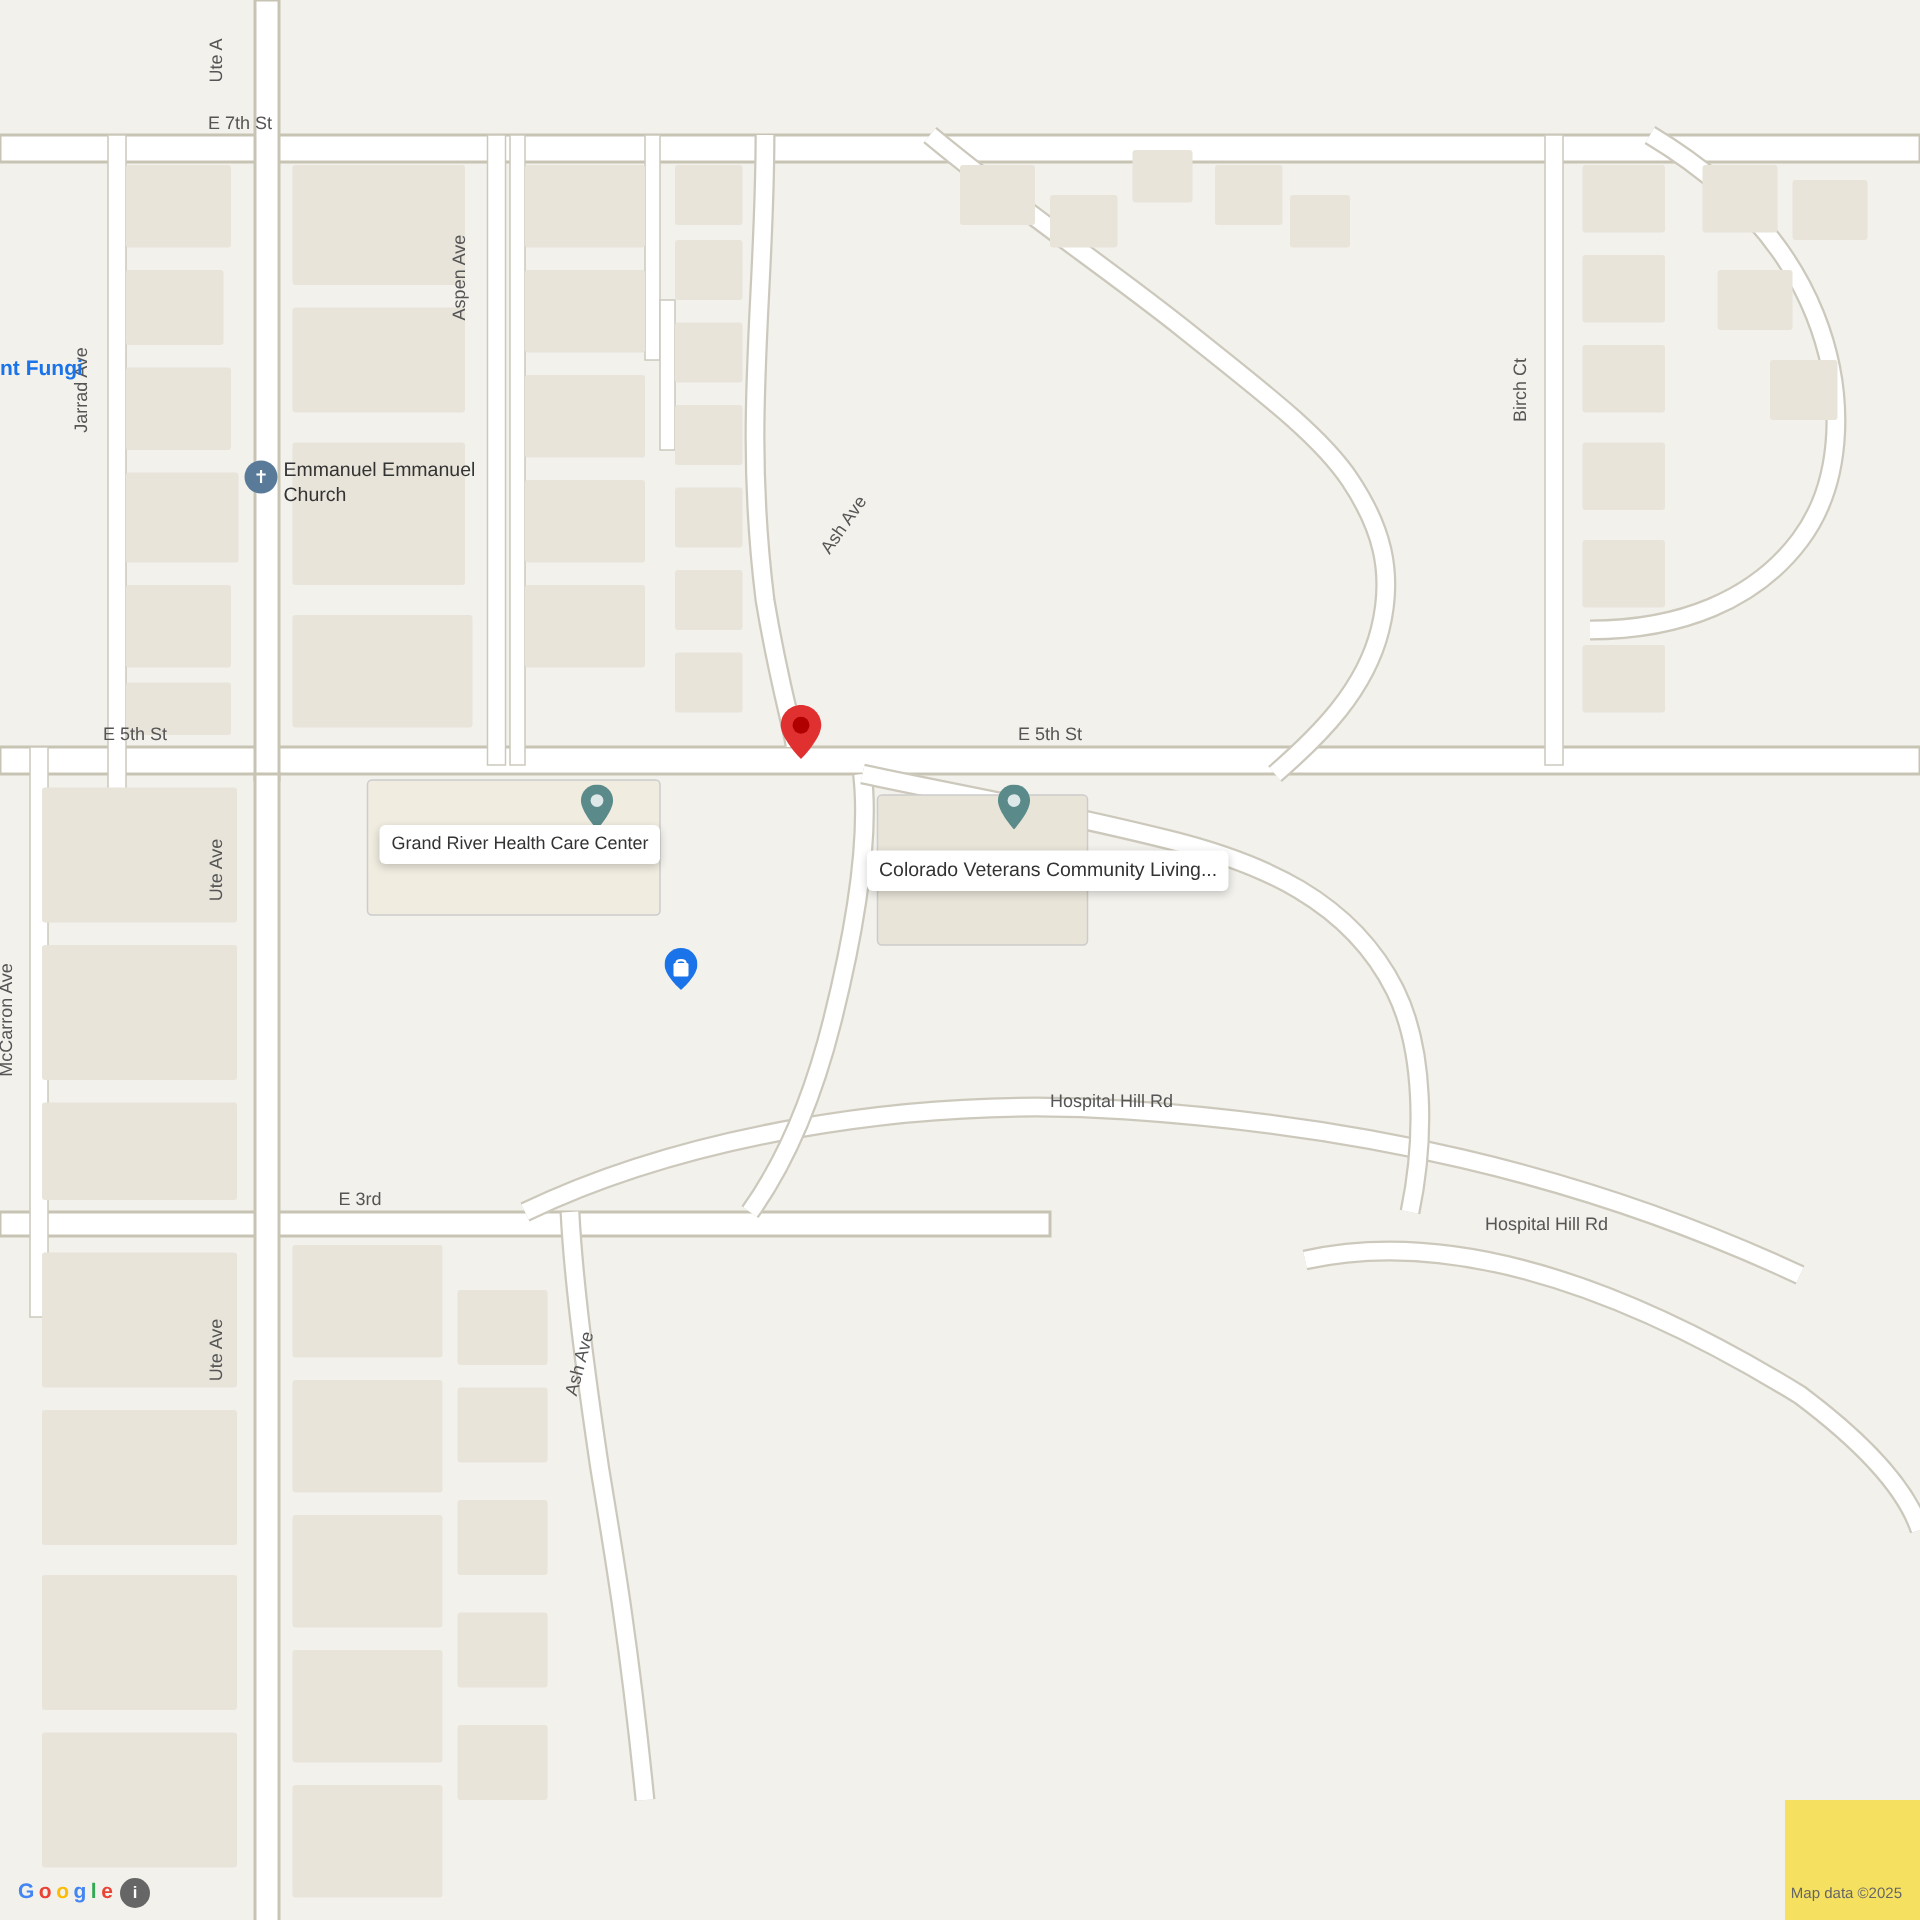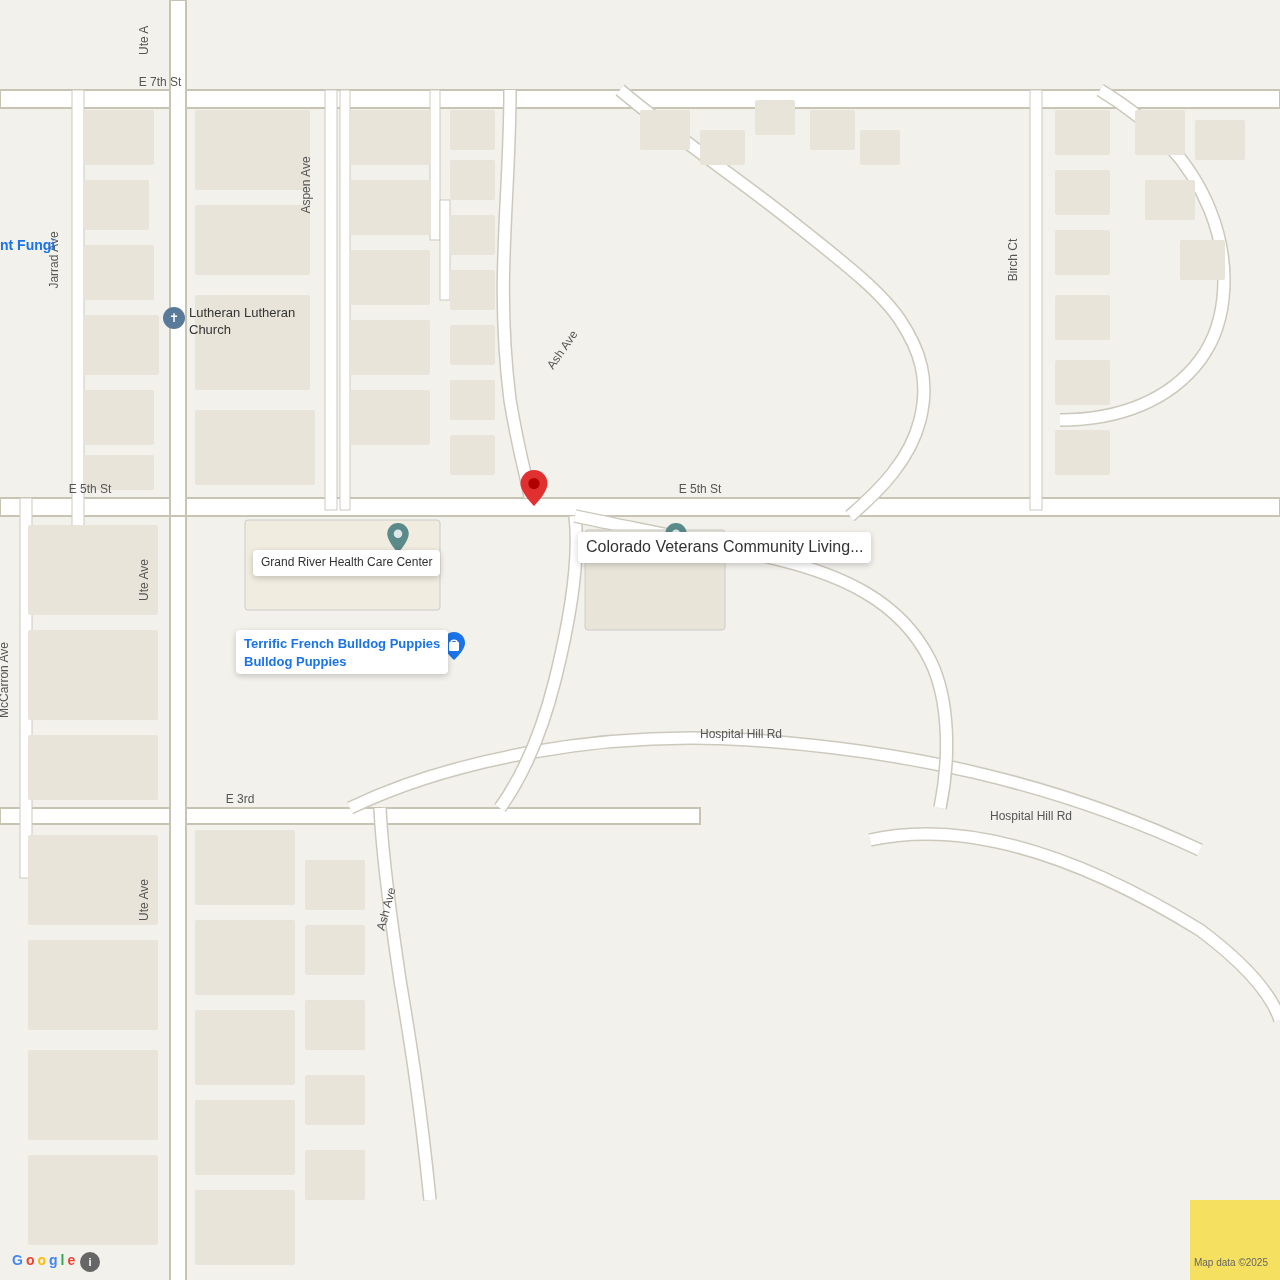--- a/index.html
+++ b/index.html
@@ -306,21 +306,21 @@
 
     <text class="rd-lbl" x="700" y="738">Hospital Hill Rd</text>
     <text class="rd-lbl" x="990" y="820">Hospital Hill Rd</text>
 
     <text style="font-family:Arial,sans-serif; font-size:14px; fill:#1a73e8; font-weight:600;" x="0" y="250">nt Fungi</text>
   </svg>
 
   <div class="church-marker" style="position:absolute; left:163px; top:305px;">
     <div class="church-icon"></div>
     <div class="church-label">
-      <span>Lutheran Lutheran Church</span>
+      <span>Emmanuel Emmanuel Church</span>
     </div>
   </div>
 
   <div class="map-pin" style="position:absolute; left:520px; top:470px;">
     <svg class="map-pin-red" viewBox="0 0 24 32" xmlns="http://www.w3.org/2000/svg">
       <path d="M12 0 C5.373 0 0 5.373 0 12 C0 20 12 32 12 32 C12 32 24 20 24 12 C24 5.373 18.627 0 12 0Z" fill="#e03030"></path>
       <circle cx="12" cy="12" r="5" fill="#b00000"></circle>
     </svg>
   </div>
 
@@ -333,37 +333,33 @@
   <div class="place-label" style="left:253px; top:550px; font-size:12px; text-align:center;">
     <span>Grand River Health Care Center</span>
   </div>
 
   <div class="map-pin" style="position:absolute; left:665px; top:523px;">
     <svg class="map-pin-blue" viewBox="0 0 20 28" xmlns="http://www.w3.org/2000/svg">
       <path d="M10 0 C4.477 0 0 4.477 0 10 C0 17 10 28 10 28 C10 28 20 17 20 10 C20 4.477 15.523 0 10 0Z" fill="#5a8a8a"></path>
       <circle cx="10" cy="10" r="4" fill="white" opacity="0.8"></circle>
     </svg>
   </div>
-  <div class="place-label" style="left:578px; top:532px; font-size:16px; text-align:center;">
+  <div class="place-label" style="left:578px; top:567px; font-size:13px; text-align:center;">
     <span>Colorado Veterans Community Living...</span>
   </div>
 
   <div class="map-pin" style="position:absolute; left:443px; top:632px;">
     <svg viewBox="0 0 22 28" width="22" height="28" xmlns="http://www.w3.org/2000/svg">
       <path d="M11 0 C4.925 0 0 4.925 0 11 C0 18.5 11 28 11 28 C11 28 22 18.5 22 11 C22 4.925 17.075 0 11 0Z" fill="#1a73e8"></path>
 
       <rect x="6" y="10" width="10" height="9" rx="1" fill="white"></rect>
       <path d="M8 10 C8 7.5 14 7.5 14 10" fill="none" stroke="white" stroke-width="1.5"></path>
     </svg>
   </div>
 
-  <div style="position:absolute; left:236px; top:630px; background:white; border-radius:4px; padding:4px 8px; box-shadow:0 2px 6px rgba(0,0,0,0.2); cursor:pointer;">
-    <span style="color:#1a73e8; font-size:13px; font-weight:600; font-family:Arial,sans-serif;">Terrific French Bulldog Puppies</span><br>
-    <span style="color:#1a73e8; font-size:13px; font-weight:600; font-family:Arial,sans-serif;">Bulldog Puppies</span>
-  </div>
 
   <div class="google-logo">
     <span>G</span>
       <span>o</span>
       <span>o</span>
       <span>g</span>
       <span>l</span>
       <span>e</span>
   </div>
 

